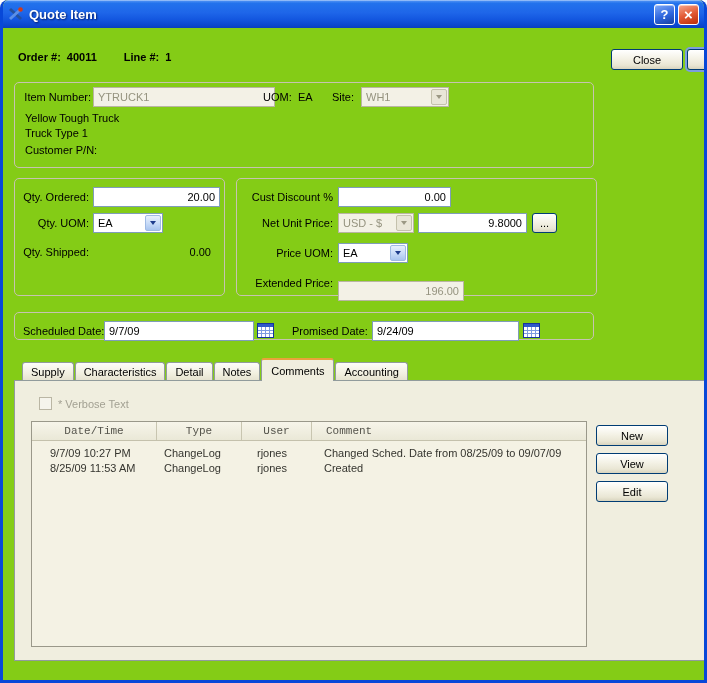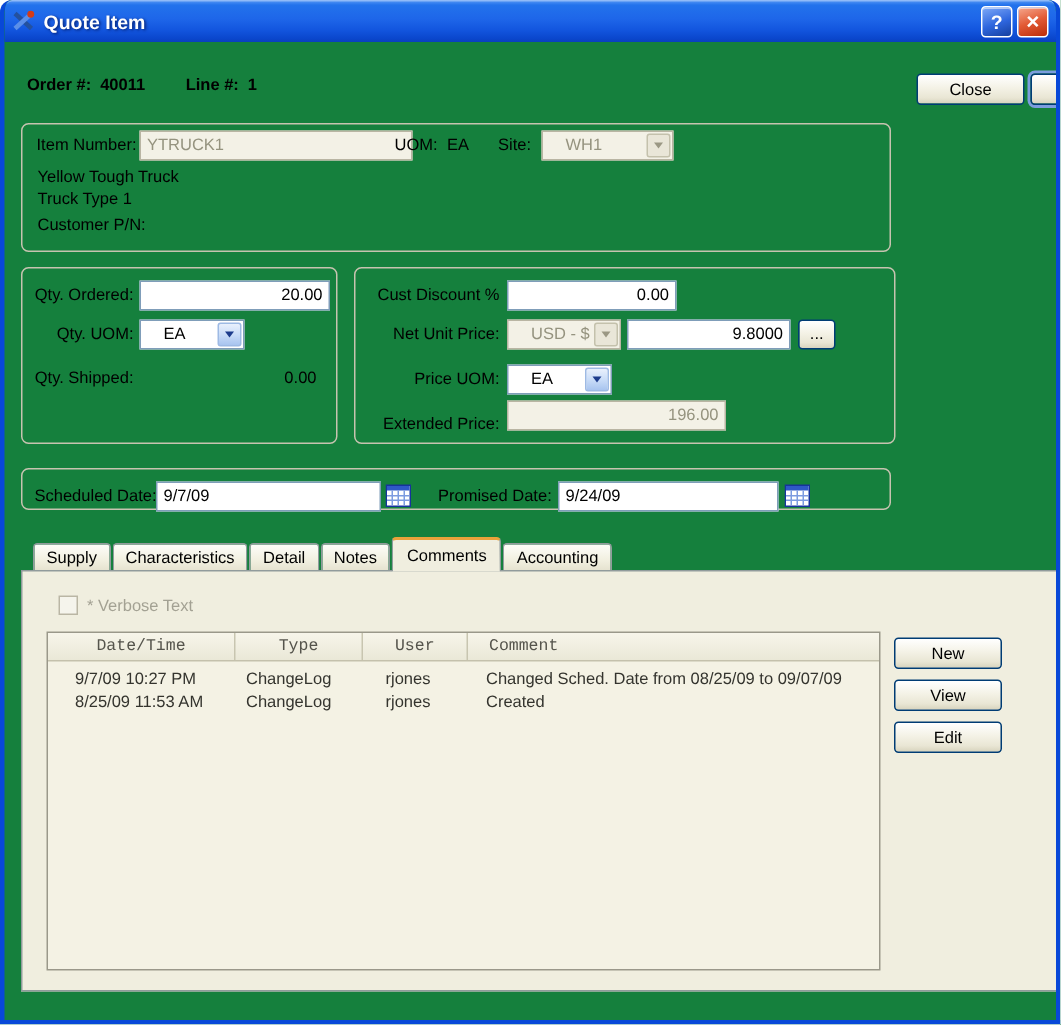--- a/index.html
+++ b/index.html
@@ -2,21 +2,21 @@
 <html><head>
 <meta charset="utf-8">
 <style>
   * { box-sizing: border-box; margin: 0; padding: 0; }
   html,body { background:#ffffff; }
   body { font-family:"Liberation Sans", sans-serif; }
 
   .window {
     position:relative; width:707px; height:683px;
     border:3px solid #0848D8; border-top:none;
-    border-radius:8px 8px 0 0; background:#15803d; overflow:hidden;
+    border-radius:8px 8px 0 0; background:#84cc16; overflow:hidden;
   }
 
   
   .titlebar {
     position:absolute; top:0; left:0; right:0; height:28px;
     background:linear-gradient(180deg,#5A9AF5 0%, #2272EC 12%, #1E66E9 45%, #1356DF 70%, #0A46CC 92%, #0940BE 100%);
     border-radius:5px 5px 0 0;
     display:flex; align-items:center; padding:0 5px;
     box-shadow:inset 0 1px 0 rgba(255,255,255,.35);
   }
@@ -47,21 +47,21 @@
     position:absolute; height:20px; border:1px solid #7F9DB9; background:#fff;
     font-family:"Liberation Sans",sans-serif; font-size:11px; color:#000; padding:0 4px;
     display:flex; align-items:center;
   }
   input.field { display:inline-block; line-height:18px; }
   input.num { text-align:right; }
   .field.disabled { border-color:#B9B5A3; background:#F3F1E6; color:#95937F; }
   .field.num { justify-content:flex-end; }
 
   .combo { position:absolute; height:20px; border:1px solid #7F9DB9; background:#fff;
-    display:flex; align-items:center; padding-left:15px; }
+    display:flex; align-items:center; padding-left:4px; }
   .combo .cb-text { flex:1; white-space:nowrap; }
   .cb-btn { width:16px; height:16px; margin-right:1px; border-radius:2px; flex:0 0 16px;
     background:linear-gradient(180deg,#E9F0FC,#CADDF8 50%,#A8C4EF);
     border:1px solid #9EBAE4; display:flex; align-items:center; justify-content:center; }
   .cb-arrow { width:0; height:0; border-left:3px solid transparent; border-right:3px solid transparent;
     border-top:4px solid #1D3C8C; }
   .combo.disabled { border-color:#B9B5A3; background:#F3F1E6; color:#95937F; }
   .combo.disabled .cb-btn { background:#E9E6D8; border-color:#C4C1AC; }
   .combo.disabled .cb-arrow { border-top-color:#9B9884; }
 
@@ -179,21 +179,21 @@
 
       <span class="lbl r" style="left:4px; top:67px; width:92px;">Price UOM:</span>
       <div class="combo" style="left:101px; top:64px; width:70px;">
         <span class="cb-text">EA</span>
         <span class="cb-btn">
             <span class="cb-arrow"></span>
           </span>
       </div>
 
       <span class="lbl r" style="left:4px; top:97px; width:92px;">Extended Price:</span>
-      <div class="field disabled num" style="left:101px; top:88px; width:146px;">196.00</div>
+      <div class="field disabled num" style="left:101px; top:102px; width:126px;">196.00</div>
     </div>
 
     <div class="groupbox" style="left:11px; top:284px; width:580px; height:28px;">
       <span class="lbl" style="left:8px; top:11px;">Scheduled Date:</span>
       <input class="field" style="left: 89px; top: 8px; width: 150px;" value="9/7/09">
       <button class="cal-btn" style="left:242px; top:9px;">
         <svg width="18" height="17" viewBox="0 0 18 17">
           <rect x="0.5" y="1.5" width="16" height="14" fill="#FFFFFF" stroke="#16339C"></rect>
           <rect x="1" y="2" width="15" height="3" fill="#2E58C8"></rect>
           <g stroke="#7C9BE0" stroke-width="1">

